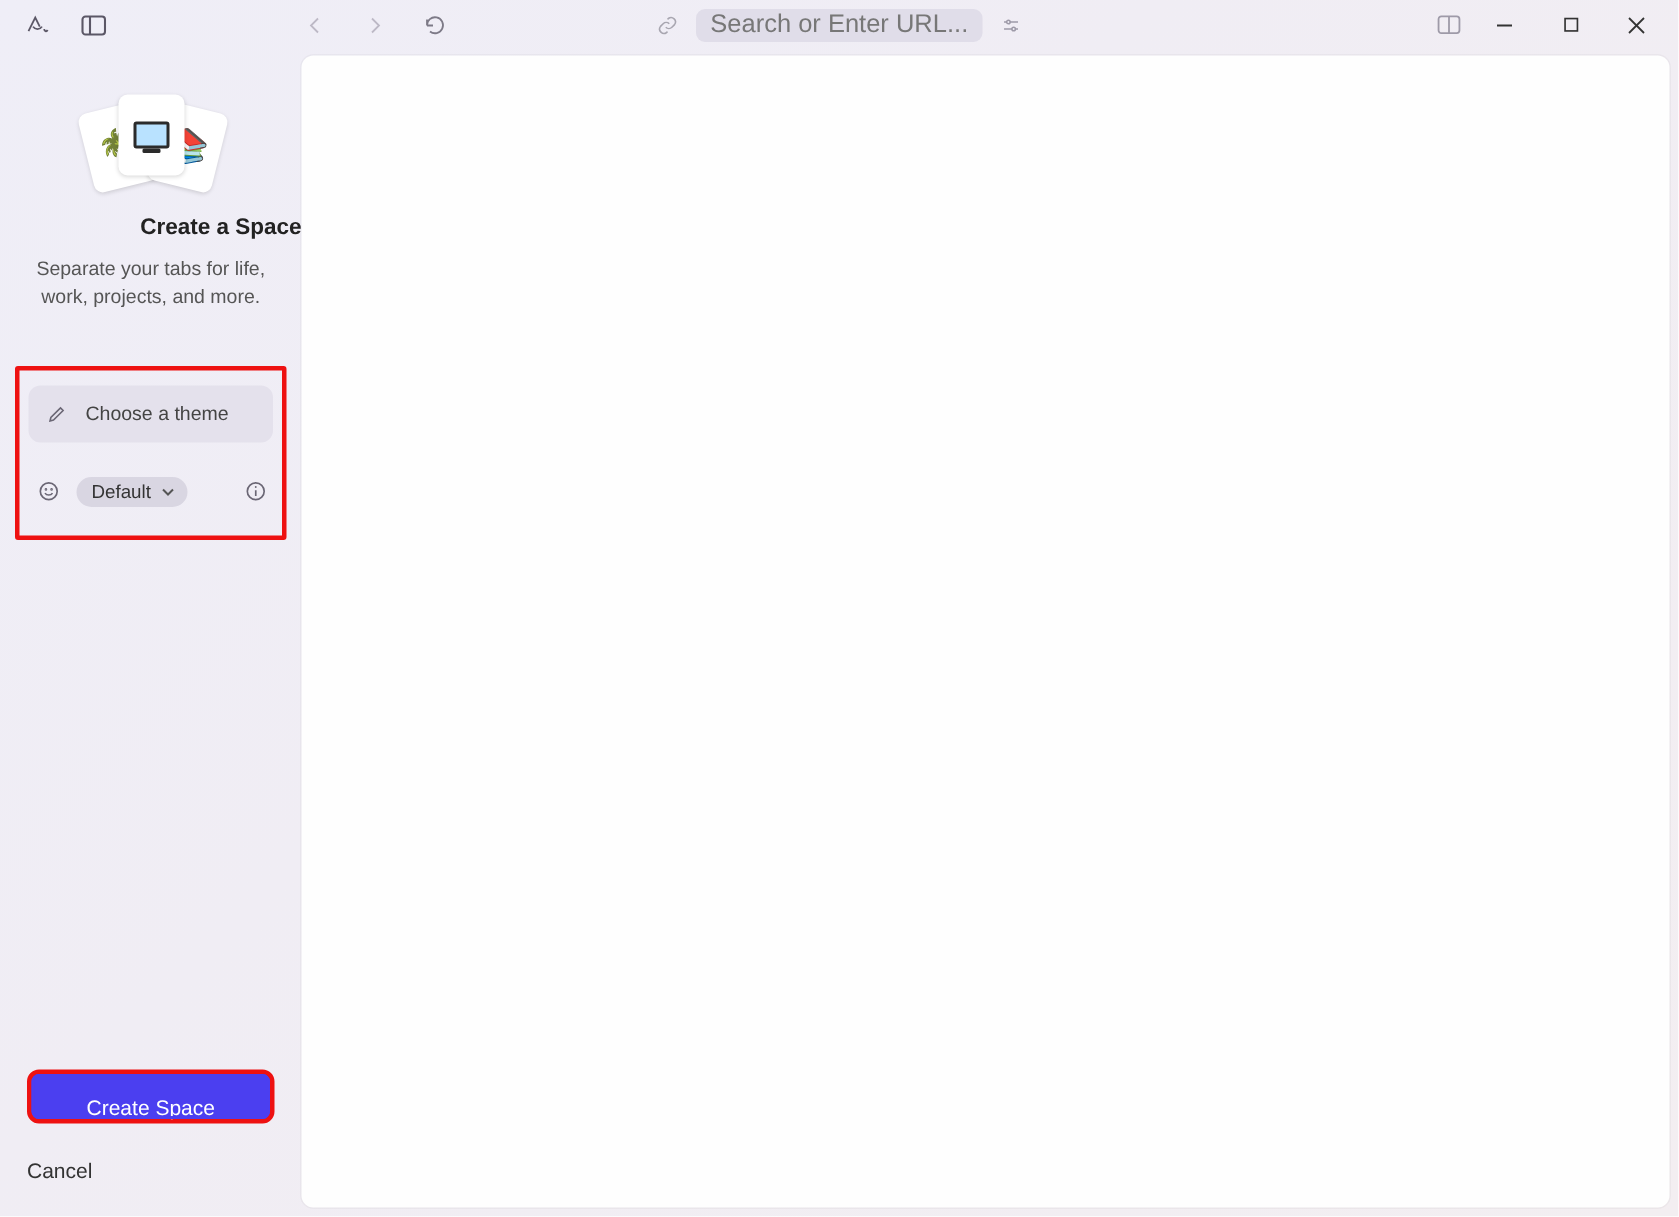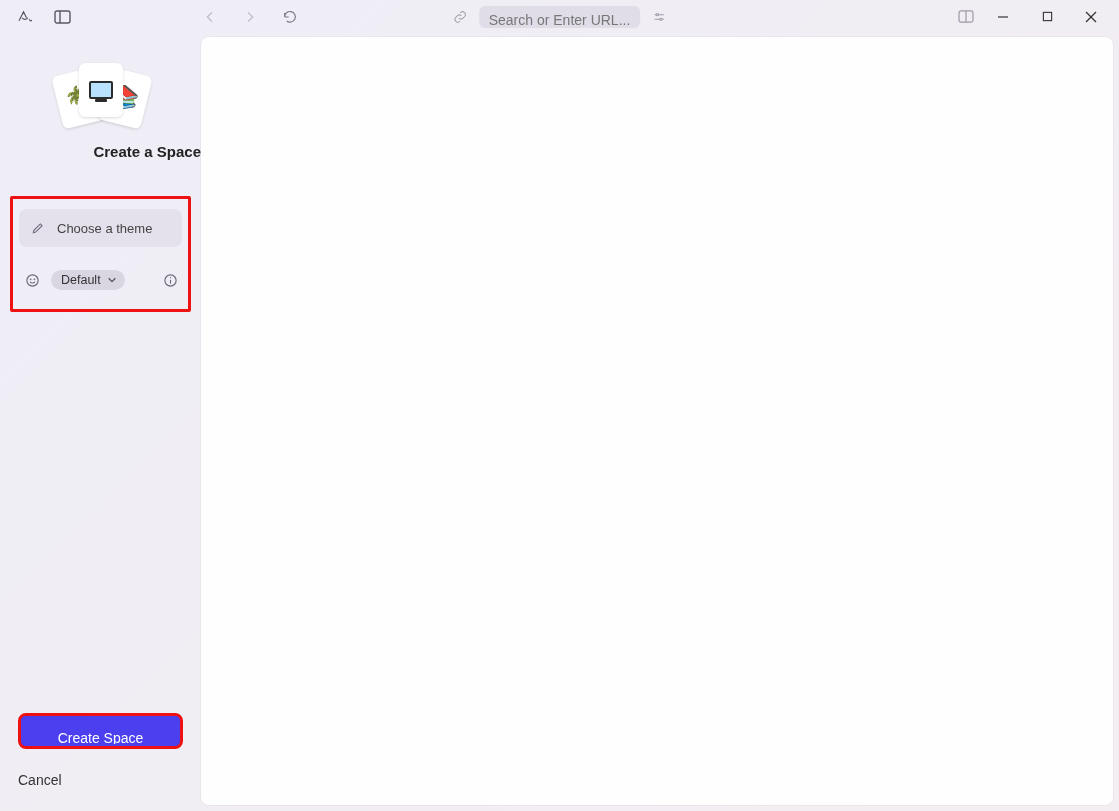--- a/index.html
+++ b/index.html
@@ -26,23 +26,23 @@
   .tb-nav .tb-icon { color:#bbb; }
   .tb-nav .tb-icon.active { color:#666; }
 
   .url-wrap { position:absolute; left:50%; transform:translateX(-50%); display:flex; align-items:center; gap:10px; }
   .url-link-icon { color:#a8a6b0; }
   .url-field {
     min-width: 130px;
     height: 22px;
     background: #e0dde9;
     border-radius: 6px;
-    display:flex; align-items:flex-end;
+    display:flex; align-items:flex-start;
     padding: 0 10px;
-    color:#777; font-size:14px;
+    color:#777; font-size:17px;
     cursor:text;
   }
   .tb-right { position:absolute; right:6px; display:flex; align-items:center; gap:0; }
   .win-btn { width:44px; height:30px; display:flex; align-items:center; justify-content:center; color:#555; cursor:pointer; }
   .panel-icon { margin-right:6px; }
 
   
   .body-area { display:flex; height: calc(811px - 33px); }
   .sidebar {
     width: 201px;
@@ -210,20 +210,21 @@
 
       <div class="space-illus">
         <div class="card-tile card-a">🌴</div>
         <div class="card-tile card-b">
             <div class="mini-screen"></div>
           </div>
         <div class="card-tile card-c">📚</div>
       </div>
 
       <div class="sb-title">Create a Space</div>
+      <div class="sb-sub">Separate your tabs for life, work, projects, and more.</div>
 
       <div class="hl-group">
 
 
         <div class="ctrl-row">
           <span class="ctrl-icon">
             <svg width="14" height="14" viewBox="0 0 24 24" fill="none" stroke="#6b6775" stroke-width="1.8">
                 <path d="M4 20l4-1 11-11-3-3L5 16l-1 4z"></path>
               </svg>
           </span>

